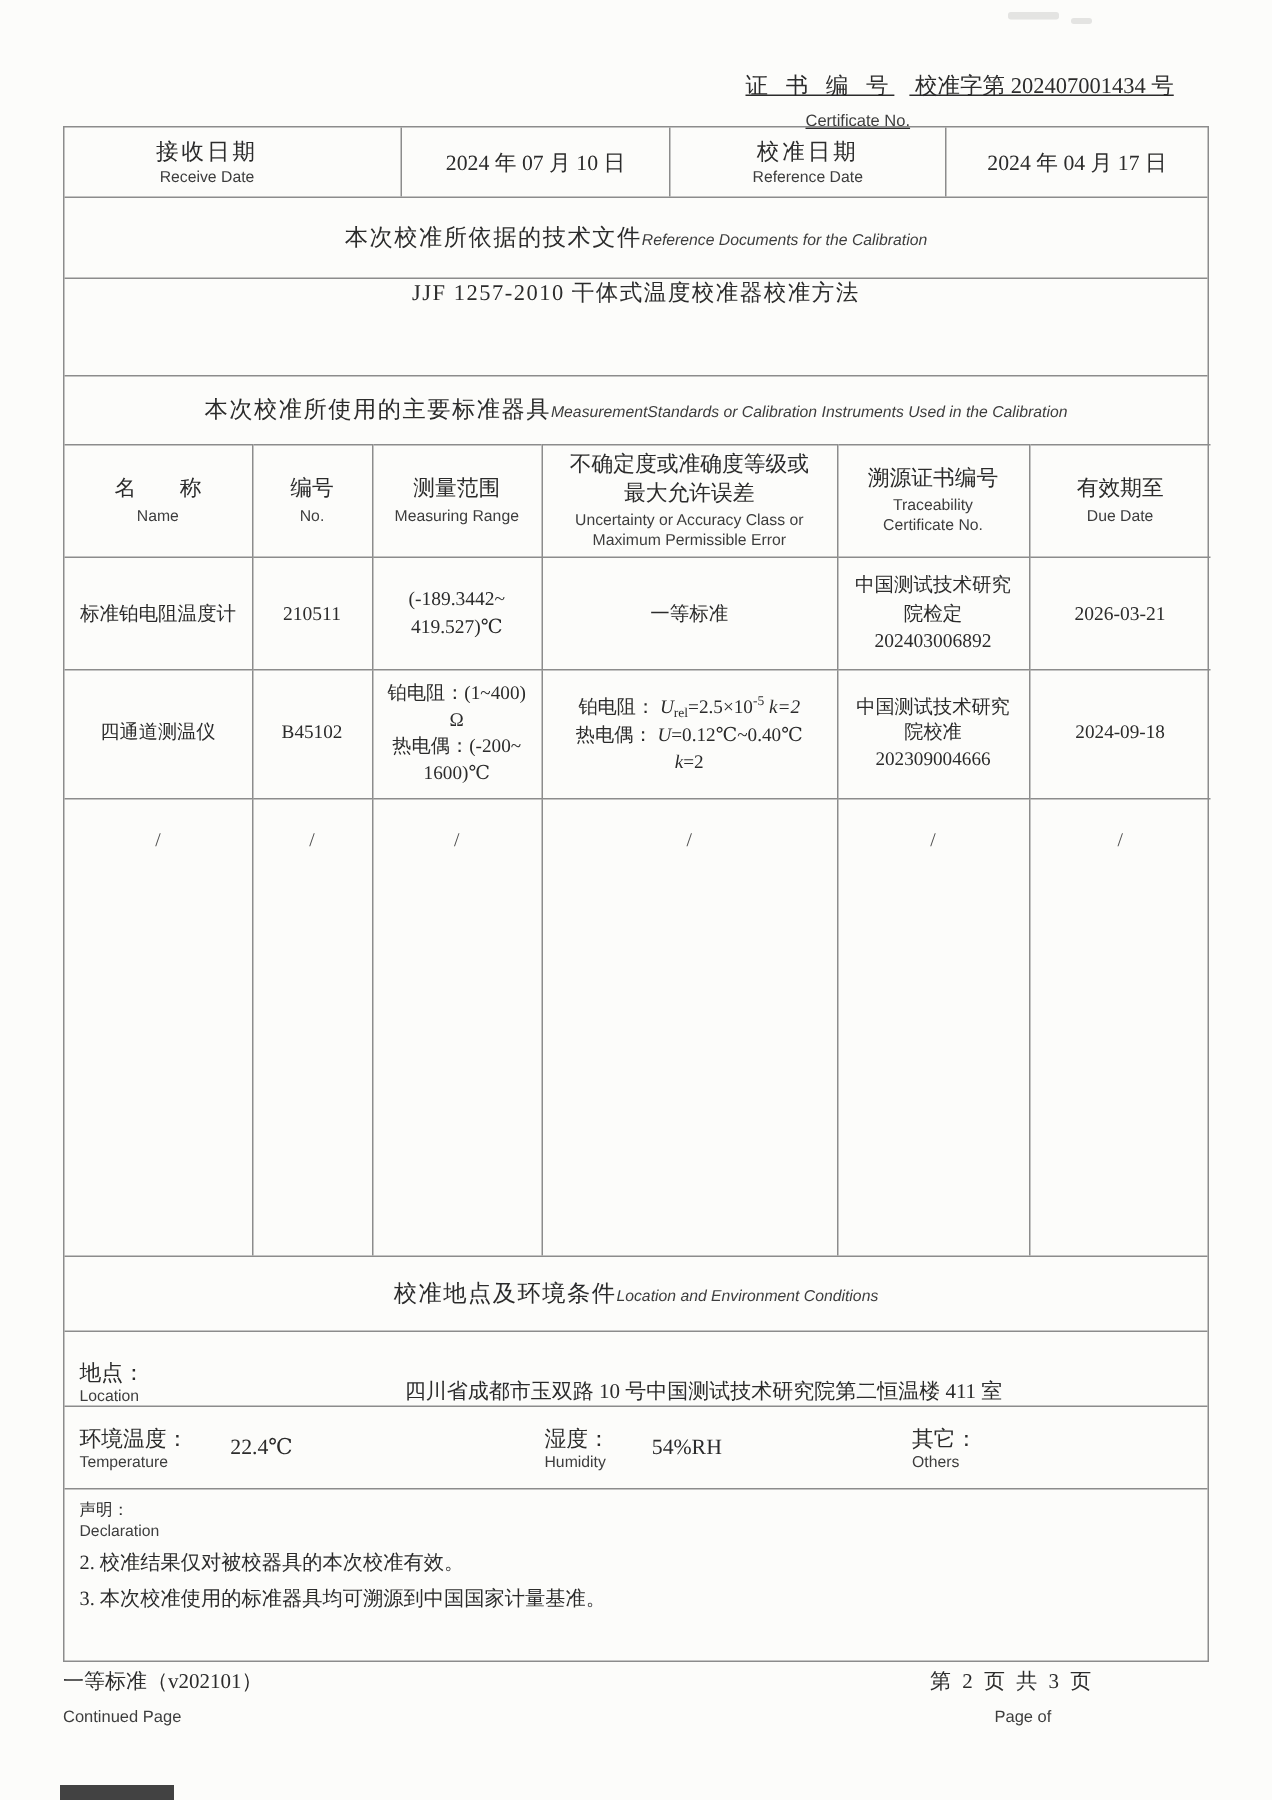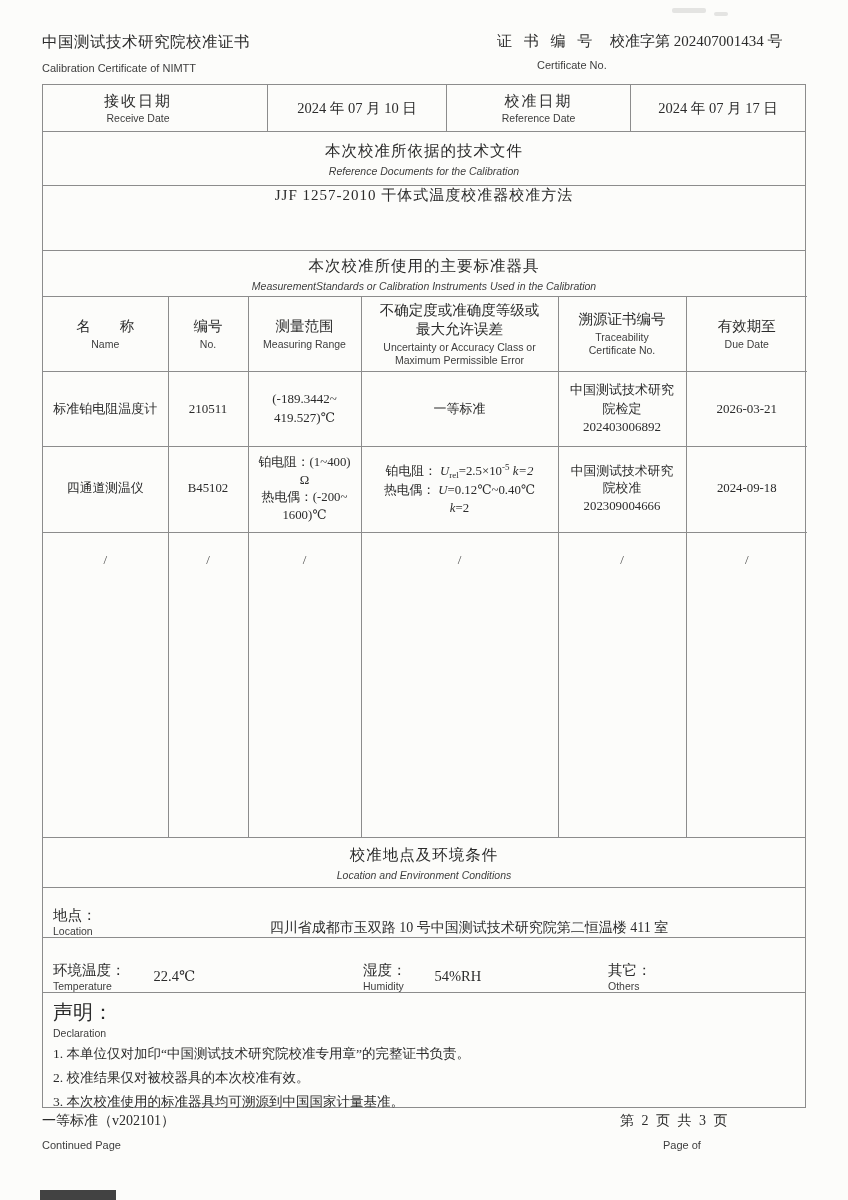--- a/index.html
+++ b/index.html
@@ -15,21 +15,21 @@
   }
   .zh { font-family: "Liberation Serif", "DejaVu Serif", serif; }
   .en { font-family: "Liberation Sans", "DejaVu Sans", sans-serif; font-size: 10.5px; color: #3d3d3d; }
   .pre { white-space: pre-line; }
 
   
   .page-header { position: absolute; left: 42px; right: 40px; top: 32px; height: 48px; }
   .ph-left { position: absolute; left: 0; top: 0; }
   .ph-left .title-zh { font-size: 15.5px; letter-spacing: 0.5px; }
   .ph-left .title-en { margin-top: 9px; font-size: 11px; }
-  .ph-right { position: absolute; left: 455px; top: 0; }
+  .ph-right { position: absolute; left: 455px; top: 16px; text-decoration: underline; }
   .ph-right .cert-line { font-size: 15px; }
   .ph-right .cert-label { letter-spacing: 4px; margin-right: 10px; }
   .ph-right .cert-en { margin-top: 8px; margin-left: 40px; font-size: 11px; }
 
   
   .smudge { position: absolute; background: #9a9a9a; opacity: 0.25; border-radius: 2px; }
 
   
   .doc { position: absolute; left: 42px; top: 84px; width: 764px; border: 1.4px solid #8c8c8c; background: transparent; }
   .row { display: flex; align-items: stretch; border-top: 1px solid #8c8c8c; }
@@ -41,21 +41,21 @@
   .r-dates { height: 46px; }
   .c-datelabel { width: 190px; }
   .c-dateval1 { width: 179px; margin-left: 34px; }
   .c-datelabel2 { width: 184px; }
   .c-dateval2 { flex: 1; }
   .dl-zh { font-size: 15px; letter-spacing: 2px; }
   .dl-en { margin-top: 1px; }
   .date-val { font-size: 14.5px; }
 
   
-  .r-heading { height: 54px; flex-direction: column; align-items: center; justify-content: center; text-align: center; }
+  .r-heading { height: 54px; flex-direction: row; align-items: center; justify-content: center; text-align: center; }
   .r-heading .h-zh { font-size: 15.5px; letter-spacing: 1px; }
   .r-heading .h-en { margin-top: 3px; font-style: italic; }
   .r-heading2 { height: 46px; }
   .r-heading3 { height: 50px; }
 
   
   .r-refdoc { height: 65px; align-items: flex-start; justify-content: center; }
   .refdoc-text { font-size: 15px; letter-spacing: 1px; text-align: center; width: 100%; }
 
   
@@ -82,30 +82,30 @@
   .sym { font-style: italic; }
   .sub { font-size: 9px; vertical-align: -3px; }
   .sup { font-size: 9px; vertical-align: 5px; }
 
   
   .r-location { height: 50px; align-items: flex-end; }
   .loc-label { width: 150px; padding-left: 10px; text-align: left; }
   .lab-zh { font-size: 14.5px; }
   .lab-en { font-size: 10.5px; margin-top: 0; }
   .loc-address { flex: 1; font-size: 14px; text-align: center; padding-right: 60px; }
-  .r-env { height: 55px; align-items: flex-end; }
+  .r-env { height: 55px; align-items: center; }
   .env-group { display: flex; align-items: center; }
   .env-g1 { width: 320px; padding-left: 10px; }
   .env-g2 { width: 245px; }
   .env-g3 { flex: 1; }
   .env-val { font-size: 14.5px; margin-left: 28px; }
 
   
   .r-decl { height: 115px; display: block; padding: 6px 10px 0 10px; }
-  .decl-zh { font-size: 20px; }
+  .decl-zh { font-size: 11px; }
   .decl-en { font-size: 10.5px; margin: 1px 0 3px 0; }
   .decl-item { font-size: 13.5px; line-height: 1.75; }
 
   
   .page-footer { position: absolute; left: 42px; right: 42px; top: 1112px; }
   .pf-left { position: absolute; left: 0; top: 0; }
   .pf-left .f-zh { font-size: 14px; }
   .pf-left .f-en { margin-top: 9px; font-size: 11px; }
   .pf-right { position: absolute; left: 578px; top: 0; }
   .pf-right .f-zh { font-size: 14px; letter-spacing: 2px; }
@@ -115,24 +115,20 @@
 </style>
 </head>
 <body>
 
 <div class="page">
 
   <div class="smudge" style="left:672px; top:8px; width:34px; height:5px;"></div>
   <div class="smudge" style="left:714px; top:12px; width:14px; height:4px;"></div>
 
   <div class="page-header">
-    <div class="ph-left">
-      <div class="title-zh zh">中国测试技术研究院校准证书</div>
-      <div class="title-en en">Calibration Certificate of NIMTT</div>
-    </div>
     <div class="ph-right">
       <div class="cert-line zh">
         <span class="cert-label">证 书 编 号</span>
         <span class="cert-val">校准字第 202407001434 号</span>
       </div>
       <div class="cert-en en">Certificate No.</div>
     </div>
   </div>
 
   <div class="doc">
@@ -143,21 +139,21 @@
         <div class="dl-en en">Receive Date</div>
       </div>
       <div class="cell c-dateval1">
         <div class="date-val zh">2024 年 07 月 10 日</div>
       </div>
       <div class="cell c-datelabel2">
         <div class="dl-zh zh">校准日期</div>
         <div class="dl-en en">Reference Date</div>
       </div>
       <div class="cell c-dateval2">
-        <div class="date-val zh">2024 年 07 月 17 日</div>
+        <div class="date-val zh">2024 年 04 月 17 日</div>
       </div>
     </div>
 
     <div class="row r-heading">
       <div class="h-zh zh">本次校准所依据的技术文件</div>
       <div class="h-en en">Reference Documents for the Calibration</div>
     </div>
 
     <div class="row r-refdoc">
       <div class="refdoc-text zh">JJF 1257-2010  干体式温度校准器校准方法</div>
@@ -279,21 +275,20 @@
           <div class="lab-zh zh">其它：</div>
           <div class="lab-en en">Others</div>
         </div>
         <div class="env-val zh"></div>
       </div>
     </div>
 
     <div class="row r-decl">
       <div class="decl-zh zh">声明：</div>
       <div class="decl-en en">Declaration</div>
-      <div class="decl-item zh">1. 本单位仅对加印“中国测试技术研究院校准专用章”的完整证书负责。</div>
       <div class="decl-item zh">2. 校准结果仅对被校器具的本次校准有效。</div>
       <div class="decl-item zh">3. 本次校准使用的标准器具均可溯源到中国国家计量基准。</div>
     </div>
 
   </div>
 
   <div class="page-footer">
     <div class="pf-left">
       <div class="f-zh zh">一等标准（v202101）</div>
       <div class="f-en en">Continued Page</div>

